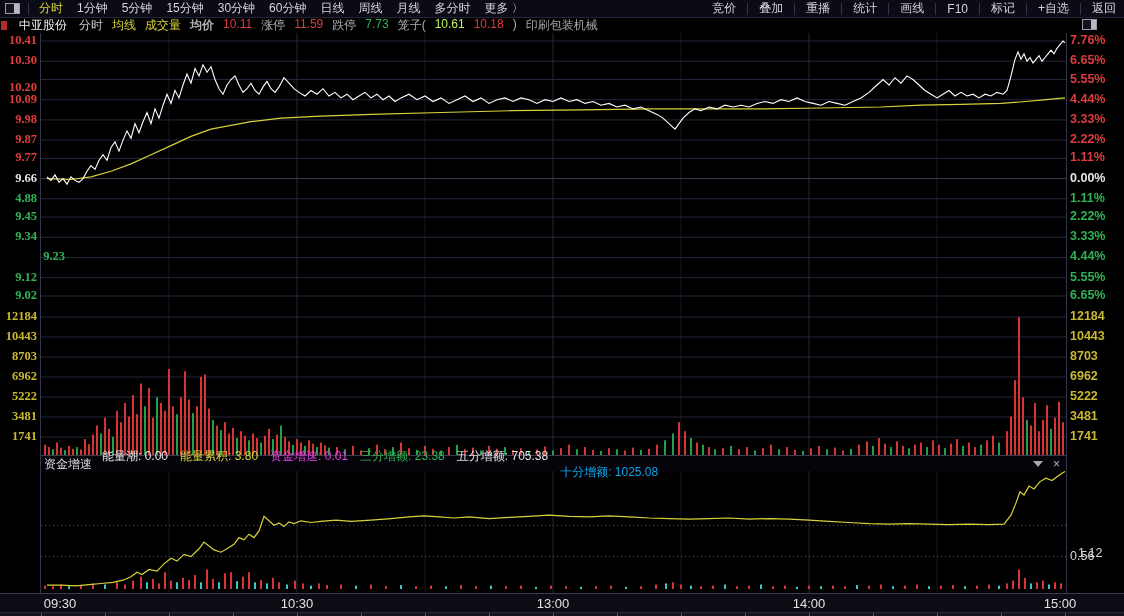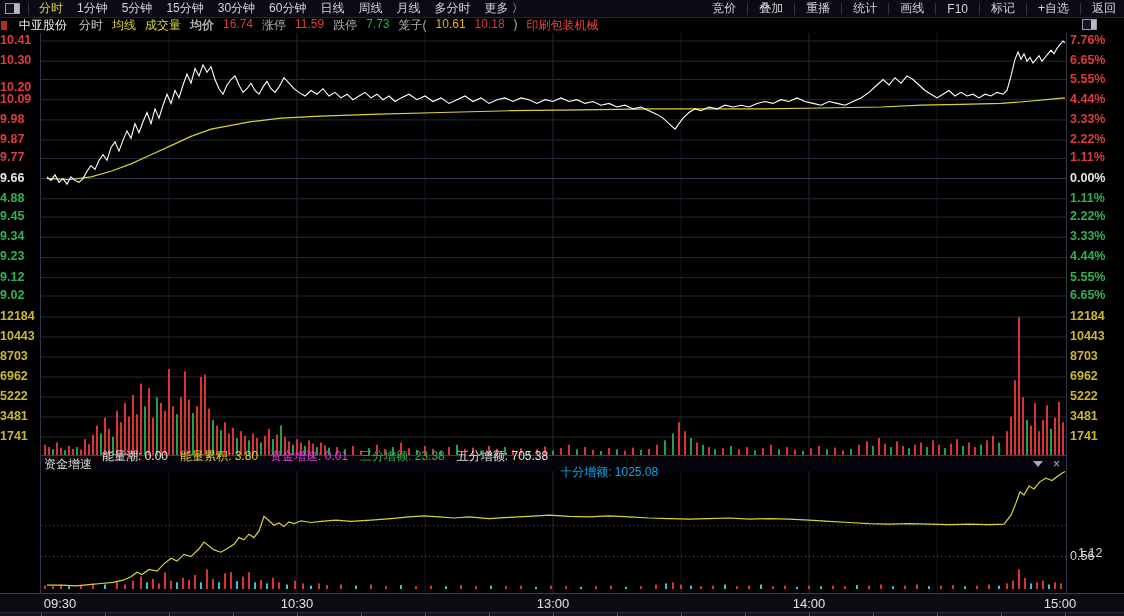--- a/index.html
+++ b/index.html
@@ -19,21 +19,21 @@
   #infobar{position:absolute;left:0;top:18px;width:1124px;height:15px;background:#000;
            display:flex;align-items:center;font-size:12px;}
   .alarm-icon{width:6px;height:9px;background:#b22a2a;margin:0 4px 0 1px;}
   #infobar .itm{margin-right:9px;white-space:nowrap;}
   #stock-name{color:#efefef;margin:0 12px 0 8px;text-align:right;}
   #infobar-win{position:absolute;right:22px;top:1px;}
   
   .vframe{position:absolute;top:33px;width:1px;height:560px;background:#34344a;}
   
   .axlab{position:absolute;font-size:12.5px;font-weight:700;height:15px;line-height:15px;}
-  .axlab.l{left:0;width:37px;text-align:left;}
+  .axlab.l{left:0;width:37px;text-align:right;font-family:Liberation Serif, serif;}
   .axlab.r{left:1070px;width:52px;text-align:left;}
   .axlab.fund{font-weight:400;color:#d8d8d8;}
   svg{position:absolute;display:block;}
   
   #indbar{position:absolute;left:41px;top:455px;width:1025px;height:16px;background:#04040a;
           border-top:1px solid #3c3c50;display:flex;align-items:center;font-size:12px;}
   #indbar .ind-title{color:#dcdcdc;margin:0 10px 0 3px;}
   #indbar .ind{margin-right:12px;white-space:nowrap;}
   #ind-icons{margin-left:auto;display:flex;align-items:center;color:#a8a8b4;}
   .tri-down{width:0;height:0;border-left:5px solid transparent;border-right:5px solid transparent;
@@ -88,30 +88,30 @@
   </div>
 
   <div id="infobar">
     <span class="alarm-icon"></span>
     <span id="stock-name">中亚股份</span>
     <span id="info-items" style="display: flex;">
         <span class="itm" style="color: rgb(200, 200, 200);">分时</span>
         <span class="itm" style="color: rgb(216, 210, 58);">均线</span>
         <span class="itm" style="color: rgb(216, 210, 58);">成交量</span>
         <span class="itm" style="color: rgb(176, 176, 176); font-weight: bold;">均价</span>
-        <span class="itm" style="color: rgb(221, 60, 60);">16.74</span>
+        <span class="itm" style="color: rgb(221, 60, 60);">10.11</span>
         <span class="itm" style="color: rgb(176, 176, 176);">涨停</span>
         <span class="itm" style="color: rgb(221, 60, 60);">11.59</span>
         <span class="itm" style="color: rgb(176, 176, 176);">跌停</span>
         <span class="itm" style="color: rgb(47, 178, 84);">7.73</span>
         <span class="itm" style="color: rgb(176, 176, 176);">笼子(</span>
-        <span class="itm" style="color: #eab308;">10.61</span>
+        <span class="itm" style="color: #bef264;">10.61</span>
         <span class="itm" style="color: rgb(221, 60, 60);">10.18</span>
         <span class="itm" style="color: rgb(176, 176, 176);">)</span>
-        <span class="itm" style="color: #ef4444;">印刷包装机械</span>
+        <span class="itm" style="color: #a3a3a3;">印刷包装机械</span>
       </span>
     <span id="infobar-win" class="win-icon"></span>
   </div>
 
   <svg id="price-svg" style="left:41px;top:33px" width="1025" height="274" viewBox="0 0 1025 274">
       <line x1="128" y1="0" x2="128" y2="274" stroke="#16162a"></line>
       <line x1="256" y1="0" x2="256" y2="274" stroke="#26263c"></line>
       <line x1="384" y1="0" x2="384" y2="274" stroke="#16162a"></line>
       <line x1="512" y1="0" x2="512" y2="274" stroke="#26263c"></line>
       <line x1="640" y1="0" x2="640" y2="274" stroke="#16162a"></line>
@@ -482,21 +482,21 @@
       <div class="axlab l" style="top: 150px; color: rgb(221, 60, 60);">9.77</div>
       <div class="axlab r" style="top: 150px; color: rgb(221, 60, 60);">1.11%</div>
       <div class="axlab l" style="top: 171px; color: rgb(230, 230, 230);">9.66</div>
       <div class="axlab r" style="top: 171px; color: rgb(230, 230, 230);">0.00%</div>
       <div class="axlab l" style="top: 191px; color: rgb(47, 178, 84);">4.88</div>
       <div class="axlab r" style="top: 191px; color: rgb(47, 178, 84);">1.11%</div>
       <div class="axlab l" style="top: 209px; color: rgb(47, 178, 84);">9.45</div>
       <div class="axlab r" style="top: 209px; color: rgb(47, 178, 84);">2.22%</div>
       <div class="axlab l" style="top: 229px; color: rgb(47, 178, 84);">9.34</div>
       <div class="axlab r" style="top: 229px; color: rgb(47, 178, 84);">3.33%</div>
-      <div class="axlab l" style="top: 249px; color: rgb(47, 178, 84);">9.23</div>
+      <div class="axlab l" style="top: 249px; color: rgb(47, 178, 84); padding-left: 28px;">9.23</div>
       <div class="axlab r" style="top: 249px; color: rgb(47, 178, 84);">4.44%</div>
       <div class="axlab l" style="top: 270px; color: rgb(47, 178, 84);">9.12</div>
       <div class="axlab r" style="top: 270px; color: rgb(47, 178, 84);">5.55%</div>
       <div class="axlab l" style="top: 288px; color: rgb(47, 178, 84);">9.02</div>
       <div class="axlab r" style="top: 288px; color: rgb(47, 178, 84);">6.65%</div>
       <div class="axlab l" style="top: 309px; color: rgb(201, 184, 50);">12184</div>
       <div class="axlab r" style="top: 309px; color: rgb(201, 184, 50);">12184</div>
       <div class="axlab l" style="top: 329px; color: rgb(201, 184, 50);">10443</div>
       <div class="axlab r" style="top: 329px; color: rgb(201, 184, 50);">10443</div>
       <div class="axlab l" style="top: 349px; color: rgb(201, 184, 50);">8703</div>

